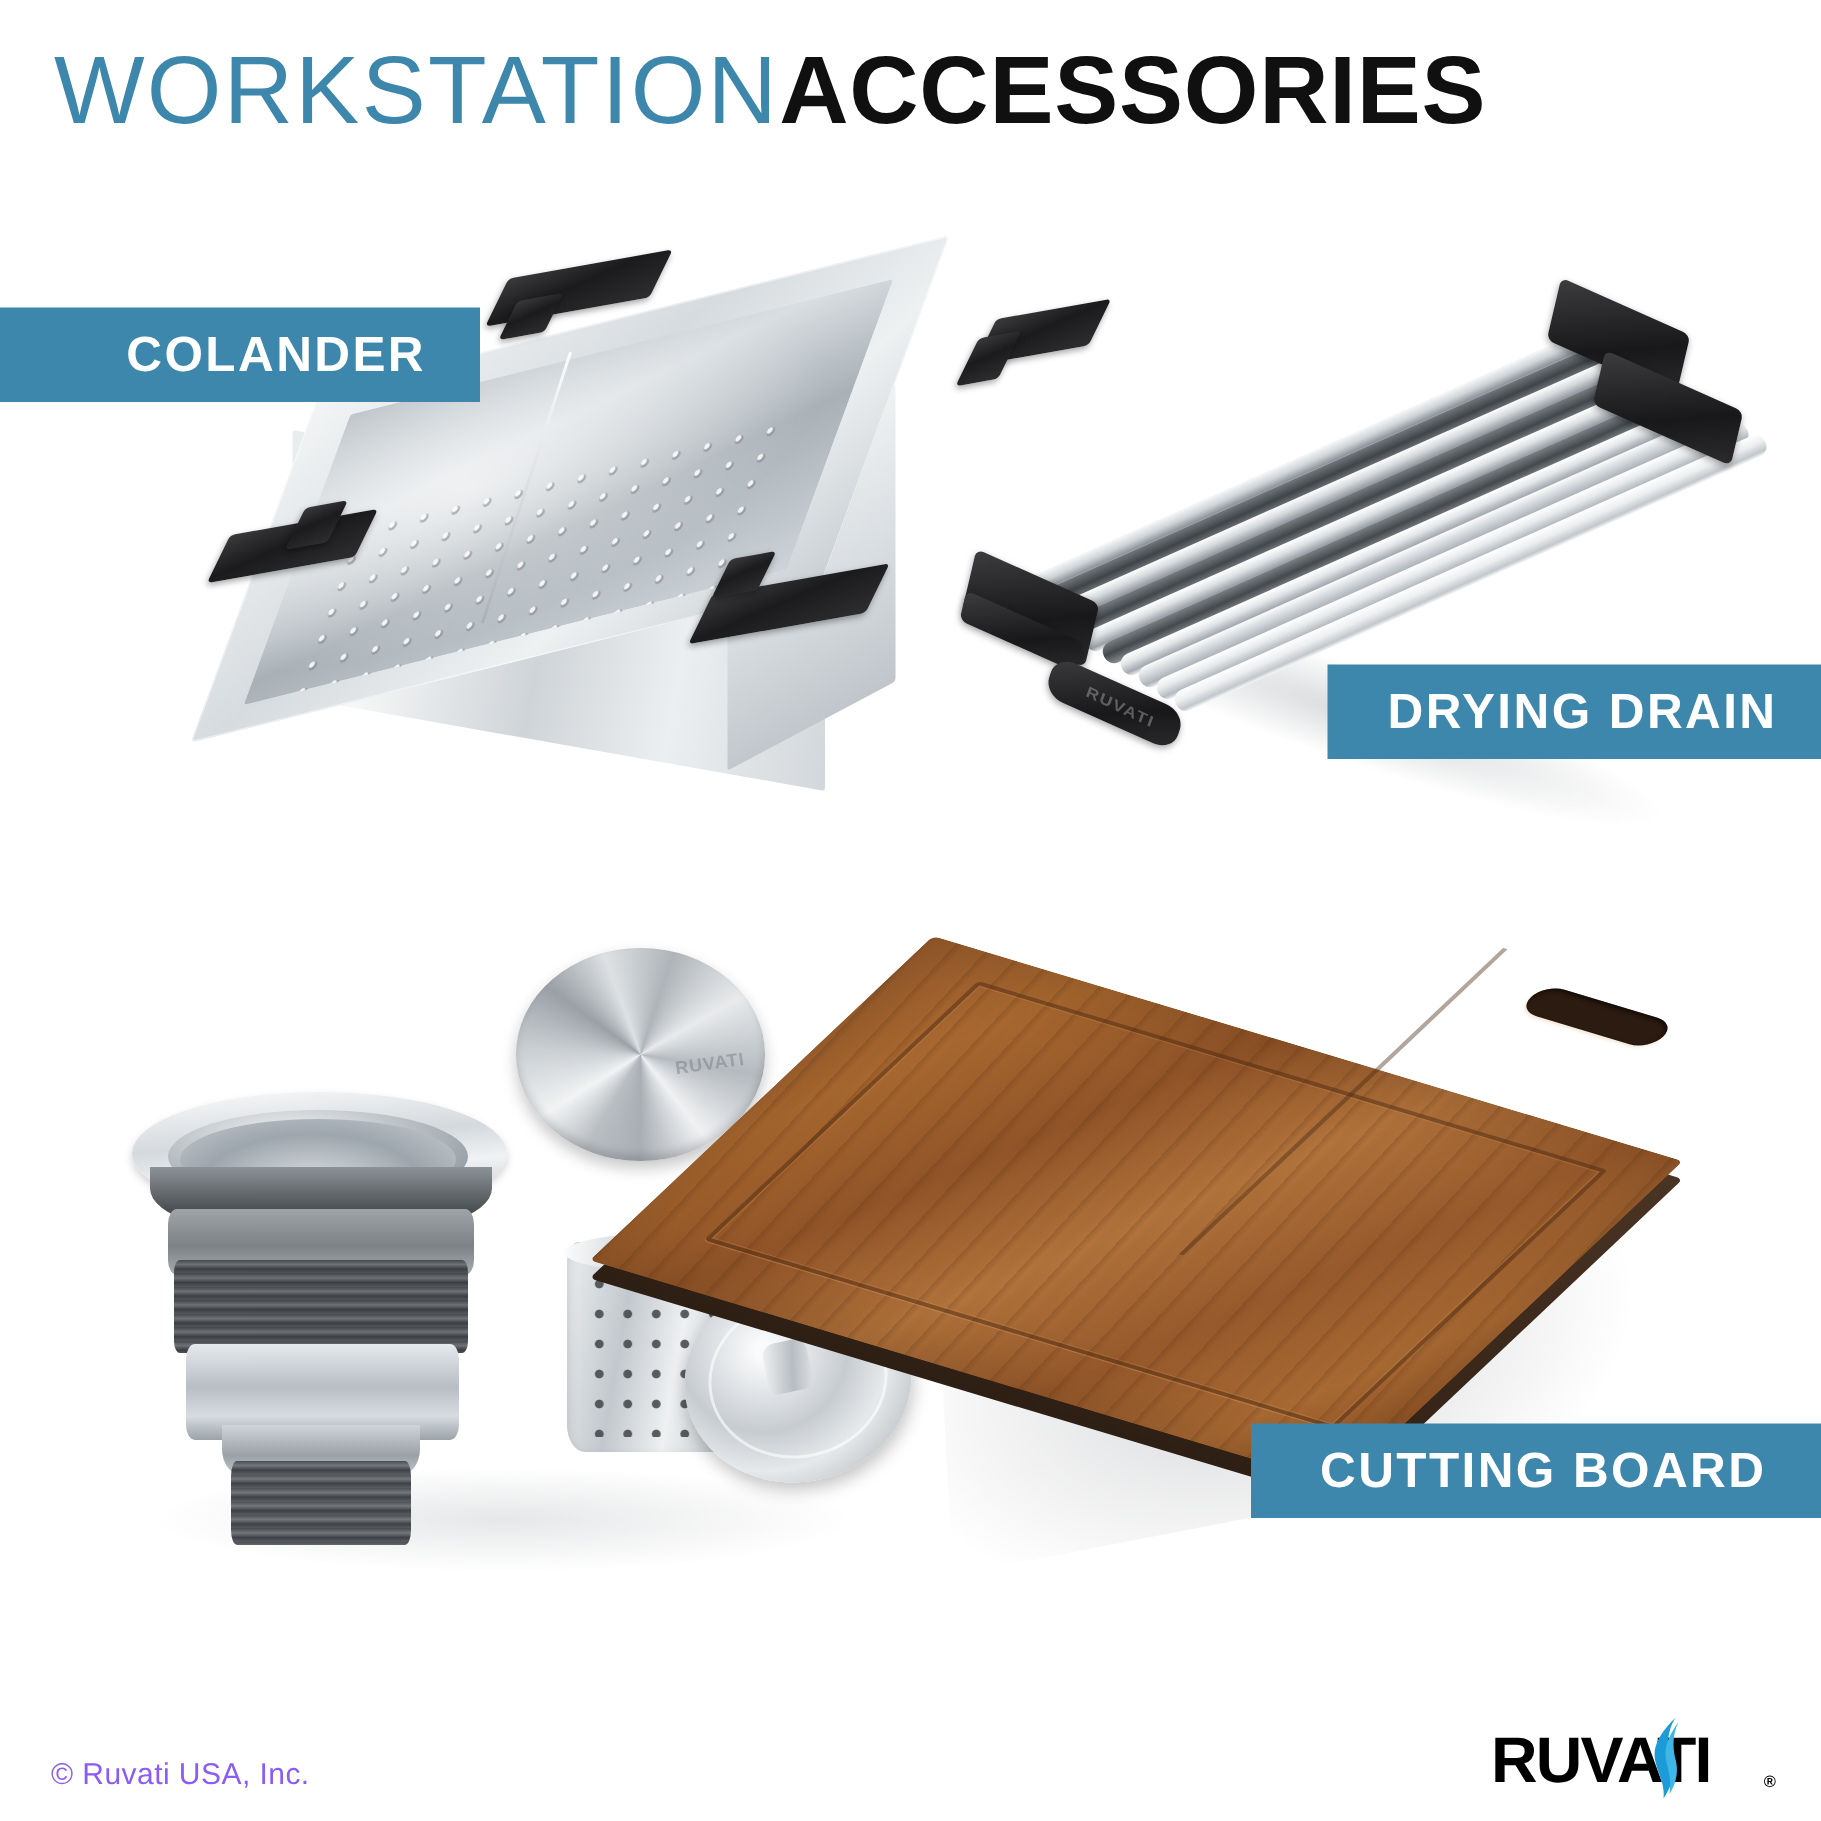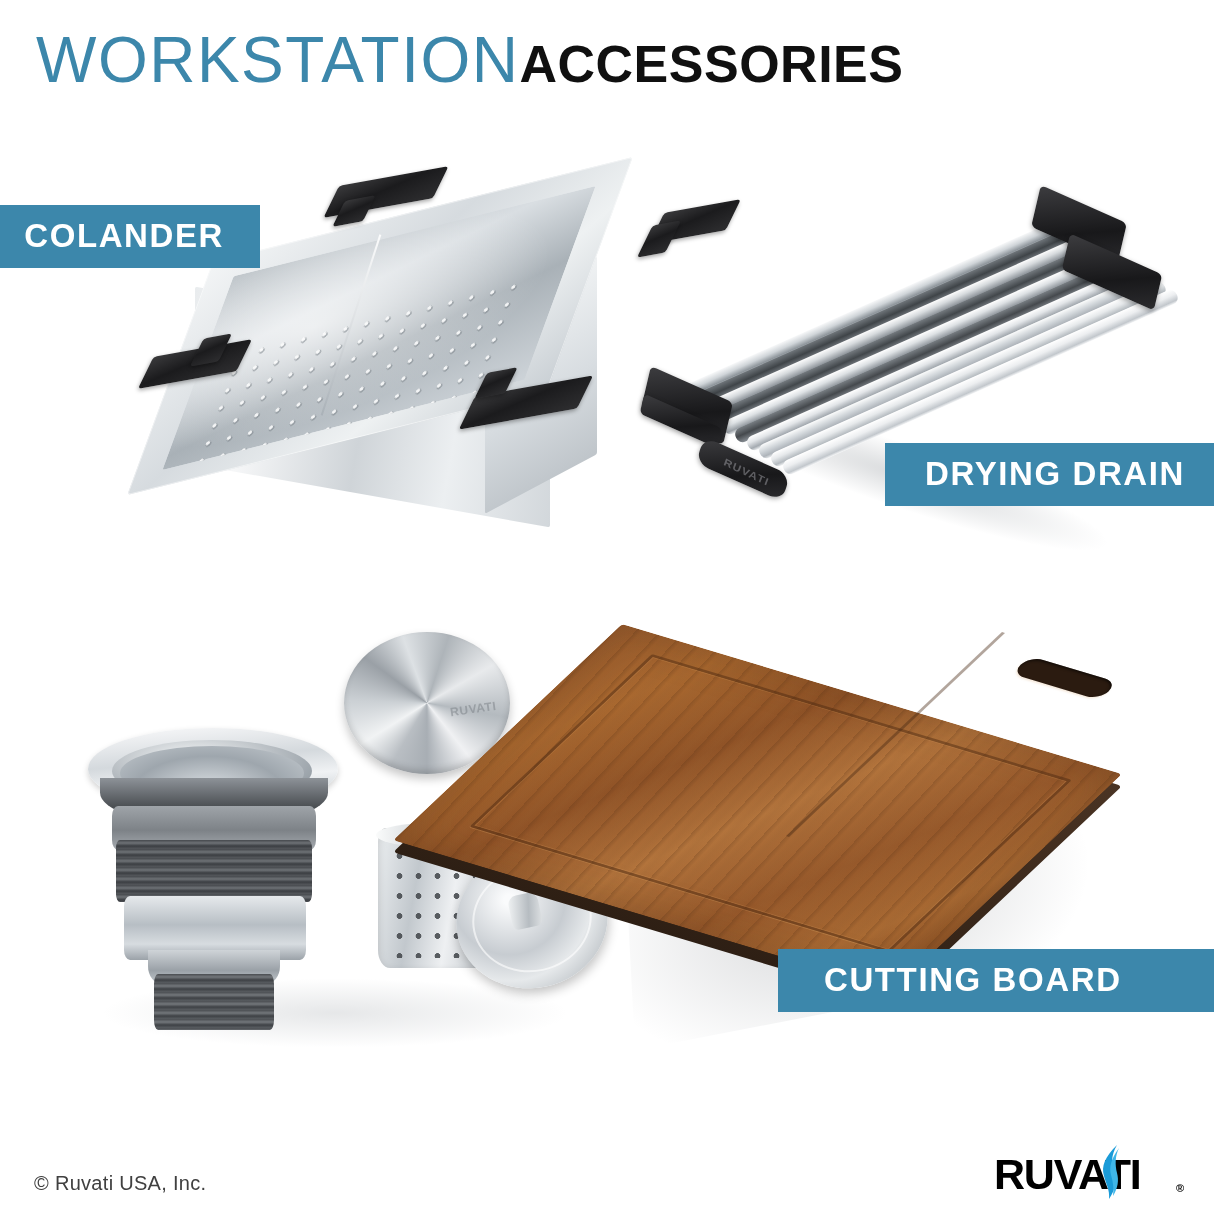--- a/index.html
+++ b/index.html
@@ -29,72 +29,72 @@
   .title-light {
     font-family: "Liberation Sans", sans-serif;
     font-size: 64px;
     font-weight: 300;
     letter-spacing: 1.5px;
     color: #3C87AB;
     line-height: 1;
   }
   .title-bold {
     font-family: "Liberation Sans", sans-serif;
-    font-size: 52px;
+    font-size: 64px;
     font-weight: 900;
     letter-spacing: 0.5px;
     color: #101010;
     line-height: 1;
   }
 
   
   .banner {
     position: absolute;
     background: #3C87AB;
     color: #ffffff;
     font-weight: 800;
     letter-spacing: 1.6px;
     font-size: 33px;
     line-height: 1.18;
     display: flex;
     align-items: center;
     z-index: 40;
   }
   .banner-colander {
-    left: 0; top: 205px; width: 260px; height: 63px;
+    left: 0; top: 205px; width: 320px; height: 63px;
     justify-content: flex-end;
     padding-right: 36px;
   }
   .banner-drying {
     right: 0; top: 443px; width: 329px; height: 63px;
     justify-content: flex-start;
     padding-left: 40px;
   }
   .banner-cutting {
-    right: 0; top: 949px; width: 436px; height: 63px;
+    right: 0; top: 949px; width: 380px; height: 63px;
     justify-content: flex-start;
     padding-left: 46px;
   }
   .banner-basket {
     left: 0; top: 1013px; width: 411px; height: 109px;
     flex-direction: column;
     align-items: flex-start;
     justify-content: center;
     padding-left: 31px;
     line-height: 1.16;
   }
 
   
   .copyright {
     position: absolute;
     left: 34px;
     top: 1172px;
     font-size: 20px;
     font-weight: 300;
-    color: #404040;
+    color: #8b5cf6;
     letter-spacing: 0.3px;
   }
   .logo {
     position: absolute;
     right: 28px;
     top: 1148px;
     width: 192px;
     height: 50px;
   }
   .logo-word {

